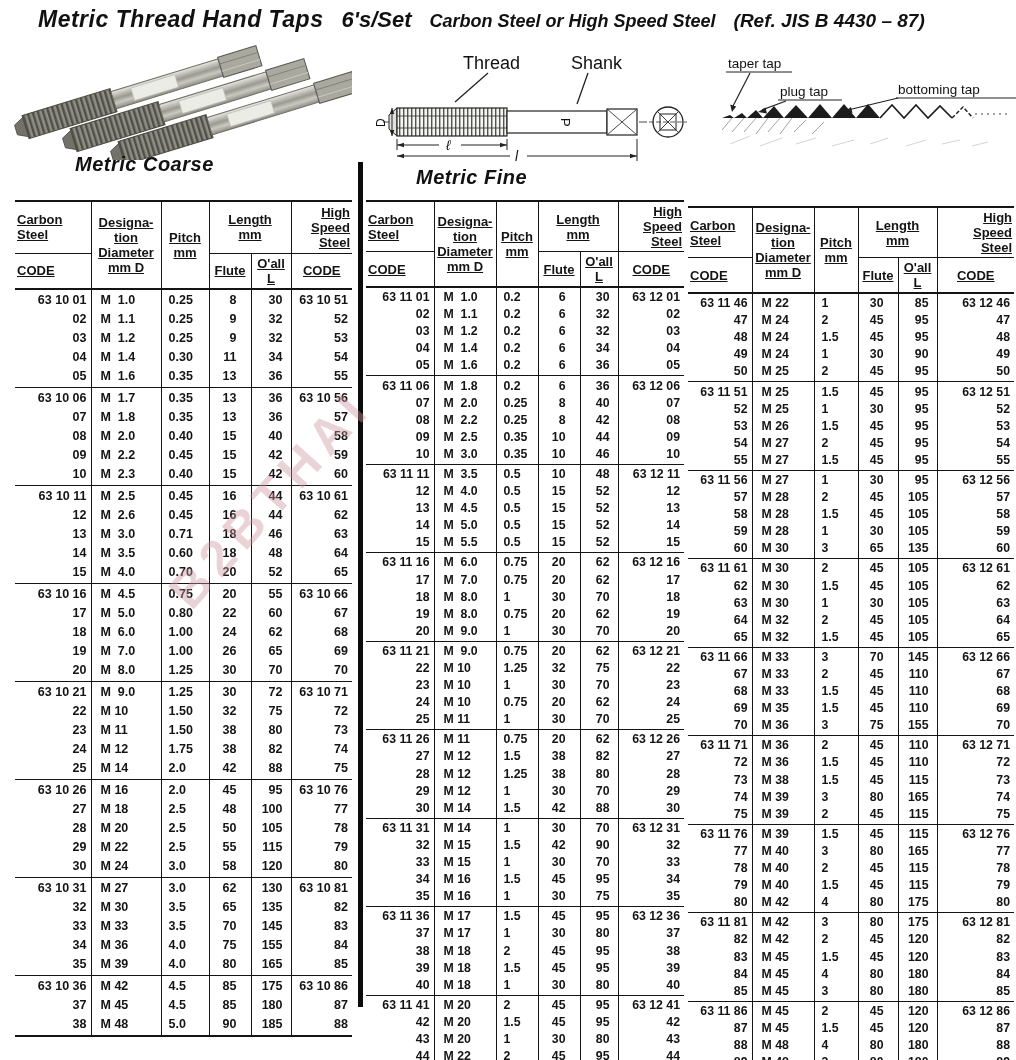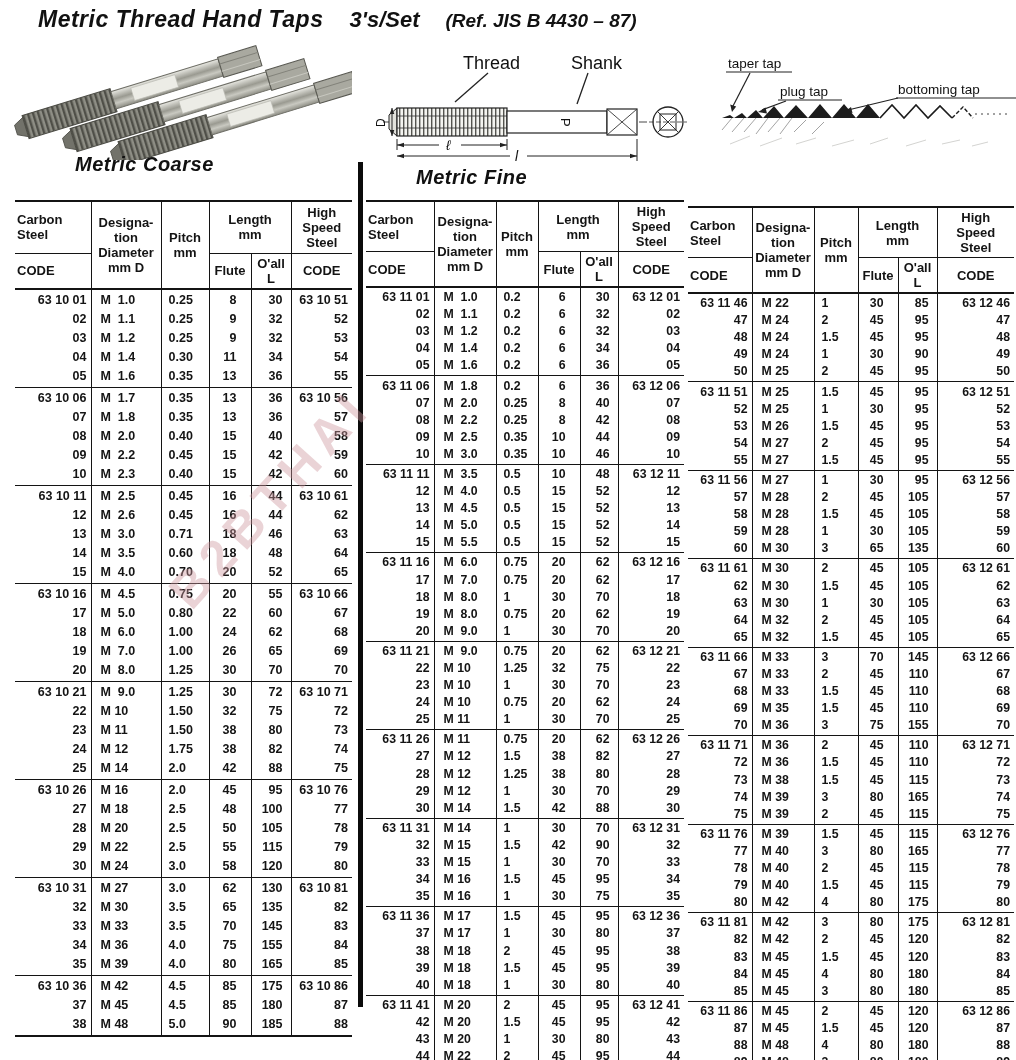--- a/index.html
+++ b/index.html
@@ -1,21 +1,21 @@
 <!DOCTYPE html>
 <html><head>
 <meta charset="utf-8">
 <style>
   html,body{margin:0;padding:0;background:#ffffff;}
   body{
     width:1016px;height:1060px;position:relative;overflow:hidden;
     font-family:"Liberation Sans","DejaVu Sans",sans-serif;color:#111;
   }
   
-  .page-header{position:absolute;left:38px;top:6px;width:970px;display:flex;align-items:baseline;gap:26px;white-space:nowrap;}
+  .page-header{position:absolute;left:38px;top:6px;width:970px;display:flex;align-items:baseline;gap:18px;white-space:nowrap;}
   .t-main{font-size:23px;font-weight:bold;font-style:italic;letter-spacing:.5px;}
   .t-set{font-size:22px;font-weight:bold;font-style:italic;}
   .t-mat{font-size:18px;font-weight:bold;font-style:italic;}
   .t-ref{font-size:19px;font-weight:bold;font-style:italic;}
   
   .img-abs{position:absolute;}
   
   .sec-title{position:absolute;font-size:20px;font-weight:bold;font-style:italic;letter-spacing:.5px;}
   #coarse-title{left:75px;top:153px;}
   #fine-title{left:388px;top:166px;margin-left:28px;}
@@ -28,52 +28,53 @@
     color:rgba(205,150,158,0.42);pointer-events:none;z-index:6;
   }
   
   .tblwrap{position:absolute;z-index:2;}
   #tbl-coarse{left:15px;top:200px;width:337px;}
   #tbl-fine1{left:366px;top:200px;width:318px;}
   #tbl-fine2{left:688px;top:206px;width:326px;}
   table.spec{border-collapse:collapse;table-layout:fixed;width:100%;color:#141414;
     border-top:2px solid #141414;border-bottom:2px solid #141414;}
   table.spec th{font-size:13px;font-weight:bold;padding:2px 2px;vertical-align:middle;}
-  table.spec thead{border-bottom:2px solid #141414;}
+  table.spec thead{border-bottom:2px solid #141414;text-decoration:underline;}
   table.spec tbody{border-top:1.5px solid #141414;}
   table.spec td{font-weight:bold;overflow:hidden;}
   .coarse td{font-size:12.5px;height:17px;line-height:17px;}
   .fine td{font-size:12.3px;height:15.1px;line-height:15px;}
   .coarse thead tr:first-child{height:52px;}
   .coarse thead tr:last-child{height:34px;}
   .fine thead tr:first-child{height:48px;}
   .fine thead tr:last-child{height:32px;}
   tbody tr:first-child td{padding-top:2px;}
   tbody tr:last-child td{padding-bottom:2px;}
   .vl{border-left:1.5px solid #141414;}
   .bb{border-bottom:1.5px solid #141414;}
   .pre-line{white-space:pre-line;display:block;}
   .h-carbon{text-align:left;padding-left:8px;}
   .h-code{text-align:left;padding-left:8px;}
   .h-desig,.h-pitch,.h-len,.h-flute,.h-oall,.h-code2{text-align:center;}
-  .h-hss{text-align:center;padding-left:12px;margin-top:18px;}
+  .h-hss{text-align:right;padding-left:12px;margin-top:18px;}
   .c0{text-align:right;padding-right:4px;}
   .c1{text-align:left;padding-left:9px;white-space:pre;}
   .c2{text-align:left;padding-left:7px;}
   .c3{text-align:right;padding-right:14px;}
   .c4{text-align:right;padding-right:8px;}
   .c5{text-align:right;padding-right:4px;}
   svg text{font-family:"Liberation Sans","DejaVu Sans",sans-serif;}
 </style>
 </head>
 <body>
 
 <div class="page-header">
   <span class="t-main">Metric Thread Hand Taps</span>
-  <span class="t-set">3's/Set</span>
+  <span class="t-set">6's/Set</span>
+  <span class="t-mat">Carbon Steel or  High Speed Steel</span>
   <span class="t-ref">(Ref. JIS B 4430 – 87)</span>
 </div>
 
 <div class="img-abs" style="left:12px;top:44px;">
 <svg width="340" height="116" viewBox="0 0 340 116">
   <defs>
     <linearGradient id="metalGrad" x1="0" y1="0" x2="0" y2="1">
       <stop offset="0" stop-color="#e9e9e3"></stop>
           <stop offset="0.45" stop-color="#9a9a91"></stop>
       <stop offset="0.7" stop-color="#c9c9c1"></stop>

